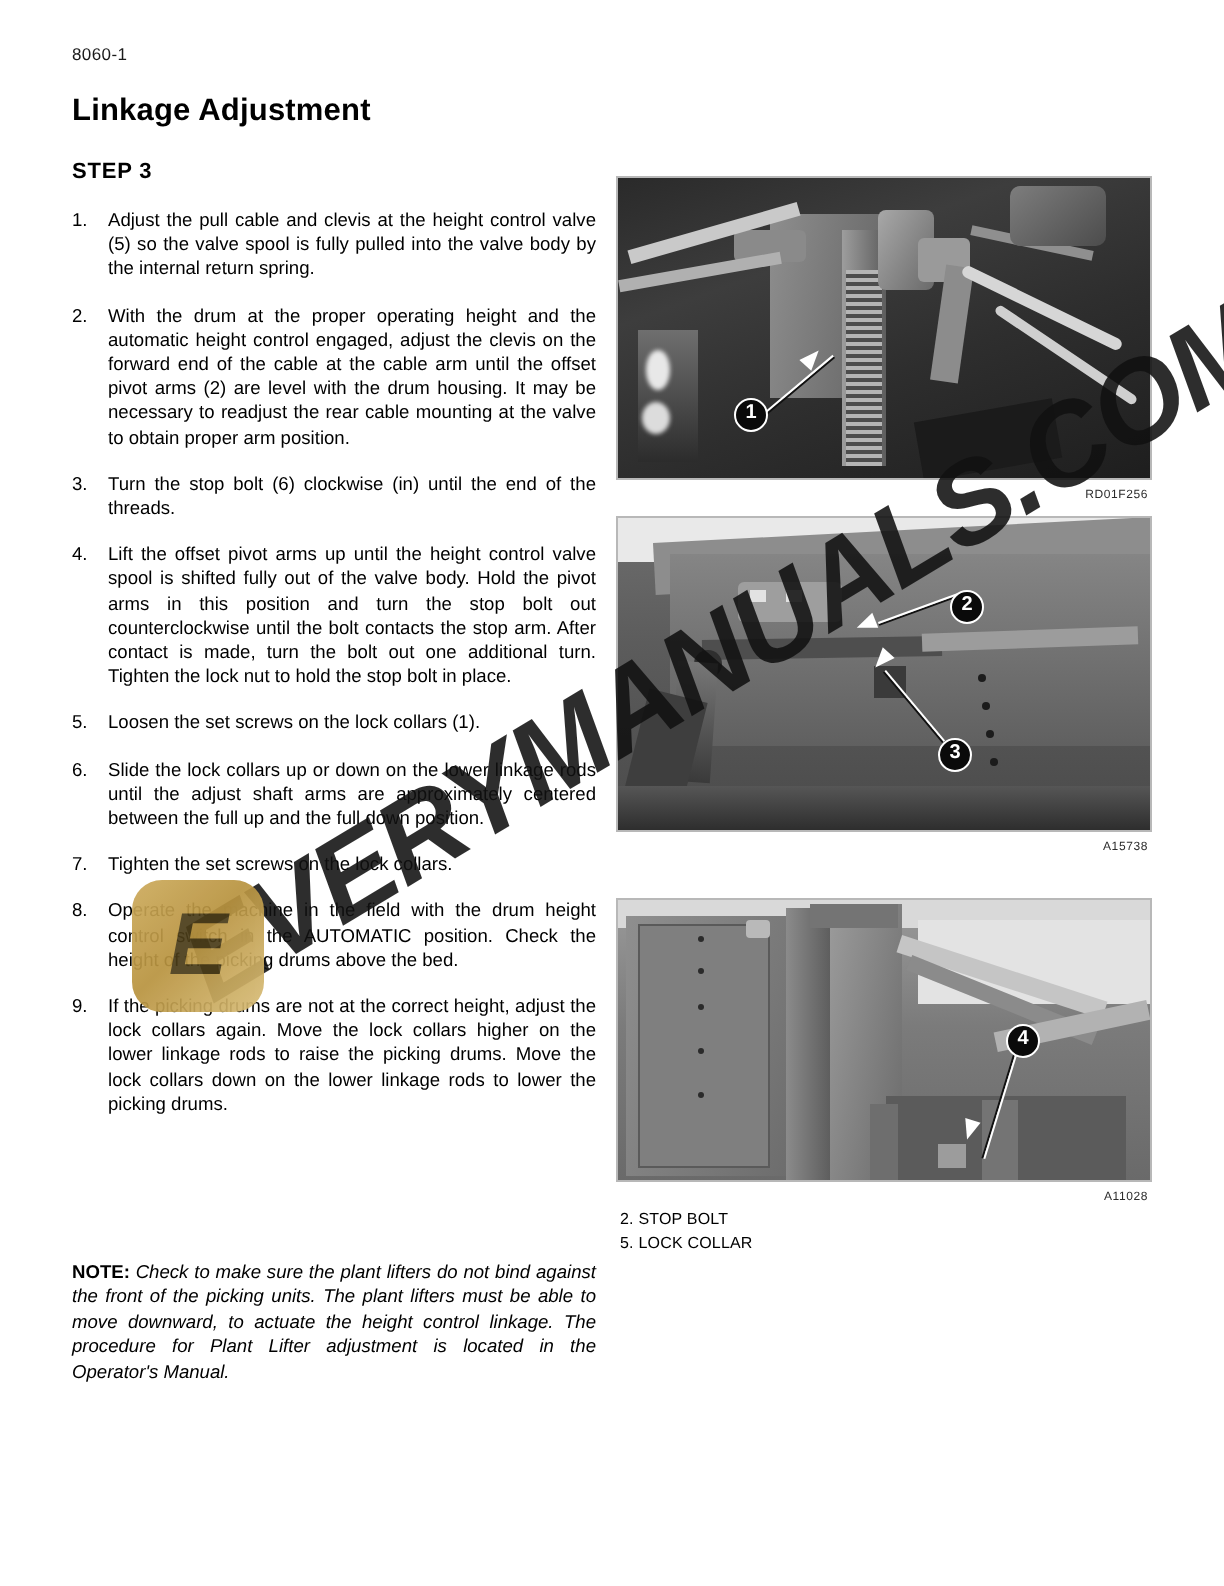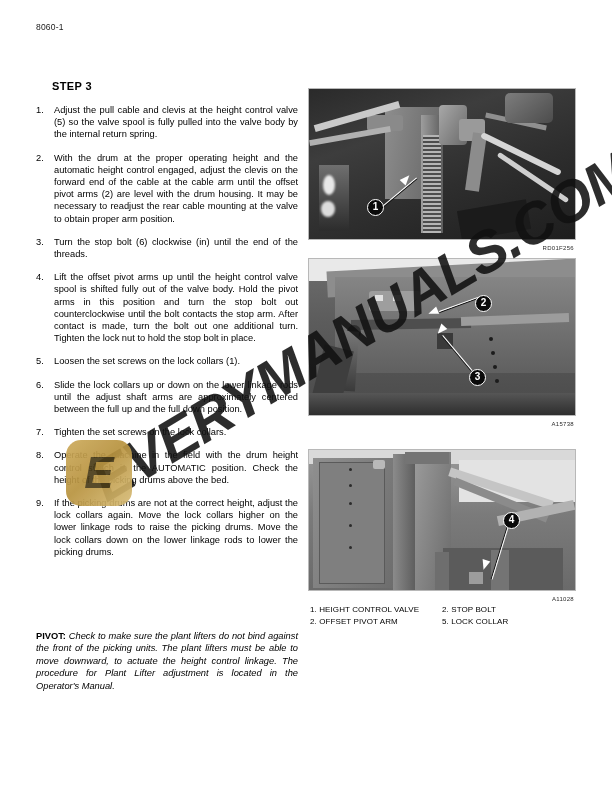--- a/index.html
+++ b/index.html
@@ -34,21 +34,20 @@
     font-weight: bold;
     letter-spacing: 0.1px;
   }
   .step-title {
     position: absolute;
     left: 36px;
     top: 80px;
     font-size: 11px;
     font-weight: bold;
     letter-spacing: 0.4px;
-    margin-left: 16px;
   }
 
   
   .steps {
     position: absolute;
     left: 36px;
     top: 104px;
     width: 262px;
   }
   .step {
@@ -207,20 +206,21 @@
     line-height: 66px;
     text-align: center;
   }
 </style>
 </head>
 <body>
 
 <div class="page">
 
   <div class="page-code">8060-1</div>
+  <div class="page-title">Linkage Adjustment</div>
   <div class="step-title">STEP  3</div>
 
   <div class="steps">
     <div class="step">
       <span class="num">1.</span>
       <span class="body">Adjust the pull cable and clevis at the height control valve (5) so the valve spool is fully pulled into the valve body by the internal return spring.</span>
     </div>
     <div class="step">
       <span class="num">2.</span>
       <span class="body">With the drum at the proper operating height and the automatic height control engaged, adjust the clevis on the forward end of the cable at the cable arm until the offset pivot arms (2) are level with the drum housing. It may be necessary to readjust the rear cable mounting at the valve to obtain proper arm position.</span>
@@ -249,21 +249,21 @@
       <span class="num">8.</span>
       <span class="body">Operate the machine in the field with the drum height control switch in the AUTOMATIC position. Check the height of the picking drums above the bed.</span>
     </div>
     <div class="step">
       <span class="num">9.</span>
       <span class="body">If the picking drums are not at the correct height, adjust the lock collars again. Move the lock collars higher on the lower linkage rods to raise the picking drums. Move the lock collars down on the lower linkage rods to lower the picking drums.</span>
     </div>
   </div>
 
   <div class="note">
-    <span class="note-label">PIVOT:</span>
+    <span class="note-label">NOTE:</span>
     <span>Check to make sure the plant lifters do not bind against the front of the picking units. The plant lifters must be able to move downward, to actuate the height control linkage. The procedure for Plant Lifter adjustment is located in the Operator's Manual.</span>
   </div>
 
   <div class="figure fig1">
     <div class="fig-frame">
       <div class="shape" style="left:0;top:0;width:100%;height:100%;background:linear-gradient(160deg,#2a2a2a 0%,#3d3d3d 30%,#2e2e2e 60%,#1e1e1e 100%);"></div>
       <div class="shape" style="left:76px;top:18px;width:58px;height:92px;background:linear-gradient(100deg,#8e8e8e,#636363);"></div>
       <div class="shape" style="left:112px;top:26px;width:22px;height:118px;background:linear-gradient(90deg,#9d9d9d,#5d5d5d);"></div>
       <div class="shape" style="left:114px;top:46px;width:18px;height:98px;background:repeating-linear-gradient(180deg,#b5b5b5 0 2px,#4d4d4d 2px 4px);"></div>
       <div class="shape" style="left:130px;top:16px;width:28px;height:40px;background:linear-gradient(120deg,#a8a8a8,#6a6a6a);border-radius:4px;"></div>
@@ -345,24 +345,21 @@
       <div class="shape" style="left:160px;top:122px;width:14px;height:12px;background:#9c9c9c;"></div>
 
       <div class="leader" style="left:200px;top:76px;width:56px;transform:rotate(107deg);"></div>
       <div class="arrowhead" style="left:172px;top:110px;border-left:4px solid transparent;border-right:4px solid transparent;border-bottom:10px solid #ffffff;transform:rotate(197deg);"></div>
       <div class="callout" style="left:194px;top:62px;">4</div>
     </div>
     <div class="fig-code">A11028</div>
   </div>
 
   <div class="legend">
-    <div class="legend-col left">
-      <div>1. HEIGHT CONTROL VALVE</div>
-      <div>2. OFFSET PIVOT ARM</div>
-    </div><div class="legend-col right">
+    <div class="legend-col right">
       <div>2. STOP BOLT</div>
       <div>5. LOCK COLLAR</div>
     </div>
   </div>
 
   <div class="watermark">
     <div class="wm-text">EVERYMANUALS.COM</div>
     <div class="wm-logo">
       <div class="wm-logo-glyph">E</div>
     </div>

